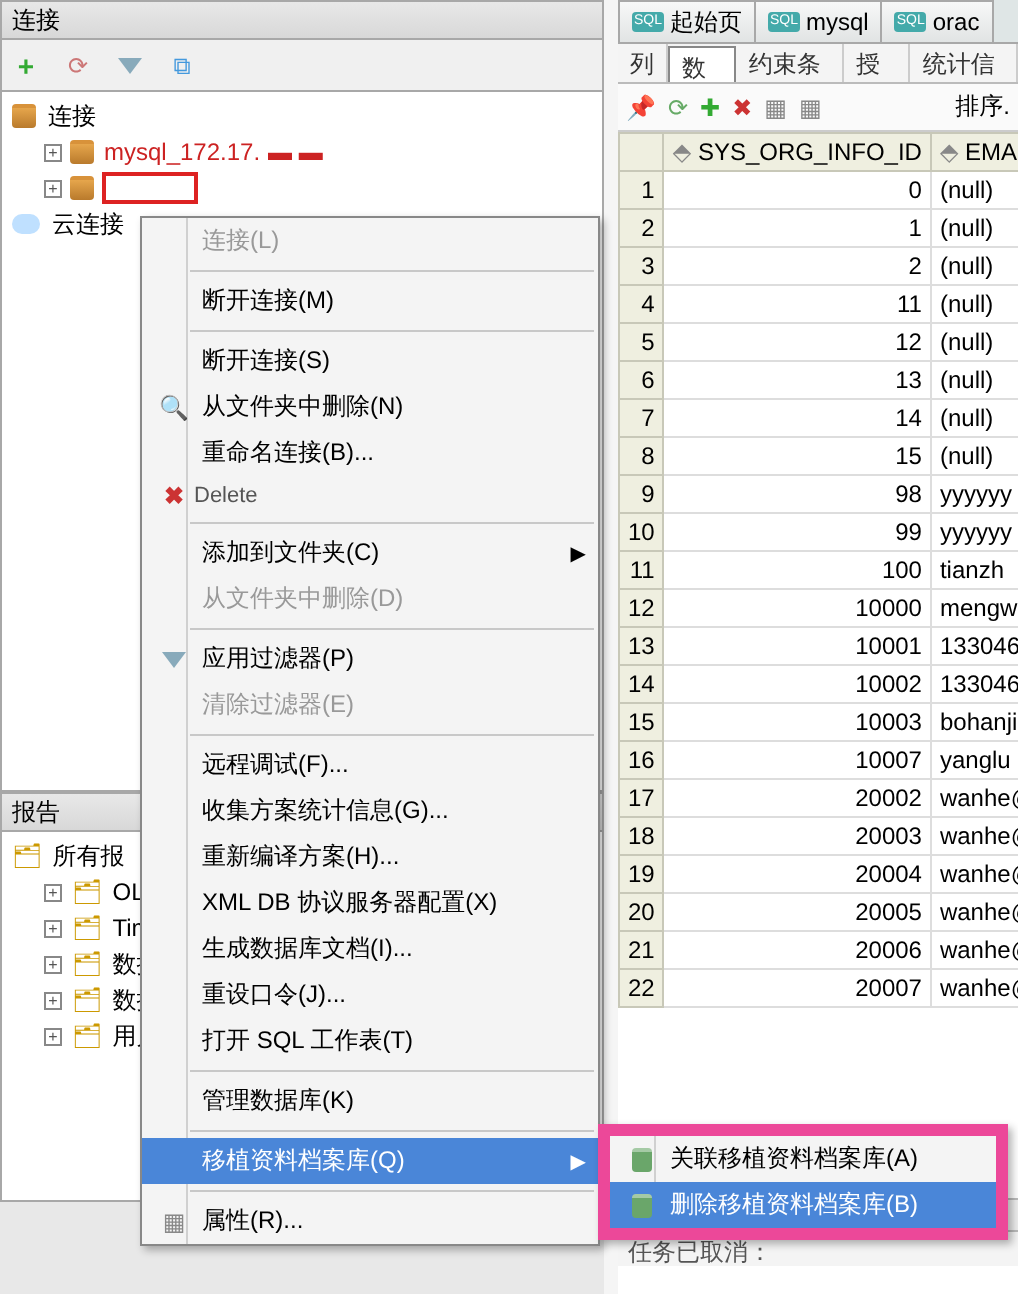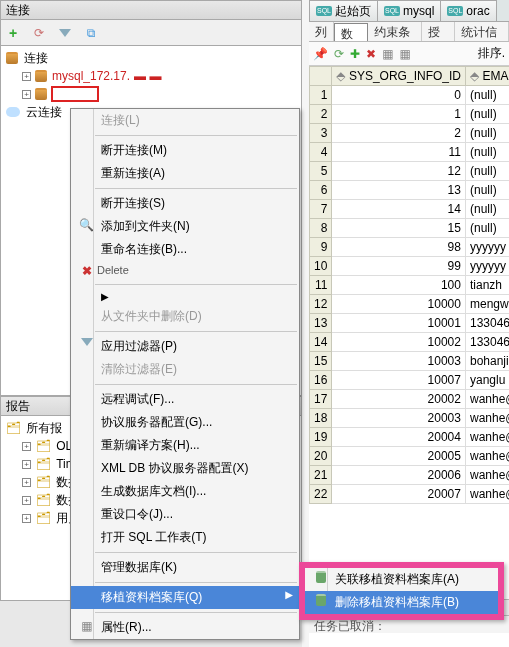--- a/index.html
+++ b/index.html
@@ -32,21 +32,21 @@
 .table { width:100%; border-collapse:collapse; }
 .table th { background:#efefe0; border:1px solid #c8c8b8; padding:2px 4px; font-weight:normal; white-space:nowrap; text-align:left; }
 .table td { border:1px solid #ddd; padding:2px 4px; white-space:nowrap; text-align:right; }
 .table td.rn { background:#efefe0; border:1px solid #c8c8b8; text-align:right; width:28px; }
 .scroll-hz { height:16px; background:#eee; border-top:1px solid #bbb; display:flex; align-items:center; }
 .scroll-thumb { height:12px; background:linear-gradient(#cfe5ff,#9cc8f0); border:1px solid #6a9ed4; border-radius:2px; }
 .status { border-top:1px solid #bbb; padding:2px 5px; background:#f4f4f4; color:#555; height:18px; overflow:hidden; }
 
 
 .ctx { position:absolute; left:70px; top:108px; width:230px; background:#f4f4f4; border:1px solid #888; box-shadow:2px 2px 4px rgba(0,0,0,.3); z-index:10; }
-.ctx-item { display:flex; align-items:flex-start; padding:3px 6px; position:relative; }
+.ctx-item { display:flex; align-items:center; padding:3px 6px; position:relative; }
 .ctx-item.disabled { color:#999; }
 .ctx-item.hi { background:#4a86d8; color:#fff; }
 .ctx-icon { width:20px; display:flex; justify-content:center; }
 .ctx-txt { flex:1; padding-left:4px; }
 .ctx-short { color:#555; font-size:11px; }
 .ctx-arrow { font-size:10px; padding-left:4px; }
 .ctx-sep { height:1px; background:#c8c8c8; margin:3px 2px 3px 24px; }
 .ctx-bar { position:absolute; left:22px; top:0; bottom:0; width:1px; background:#d0d0d0; }
 
 
@@ -311,48 +311,45 @@
   <div class="ctx-bar"></div>
 <div class="ctx-item disabled">
       <span class="ctx-icon"></span>
       <span class="ctx-txt">连接(L)</span>
     </div>
     <div class="ctx-sep"></div>
     <div class="ctx-item">
       <span class="ctx-icon"></span>
       <span class="ctx-txt">断开连接(M)</span>
     </div>
-    <div class="ctx-item">
-      <span class="ctx-icon"></span>
-      <span class="ctx-txt">重新连接(A)</span>
-    </div>
     <div class="ctx-sep"></div>
     <div class="ctx-item">
       <span class="ctx-icon"></span>
       <span class="ctx-txt">断开连接(S)</span>
     </div>
     <div class="ctx-item">
       <span class="ctx-icon">
         <span>🔍</span>
       </span>
-      <span class="ctx-txt">添加到文件夹(N)</span>
+      <span class="ctx-txt">从文件夹中删除(N)</span>
     </div>
     <div class="ctx-item">
       <span class="ctx-icon"></span>
       <span class="ctx-txt">重命名连接(B)...</span>
     </div>
     <div class="ctx-item">
       <span class="ctx-icon">
         <span class="ic-x">✖</span>
       </span>
       <span class="ctx-short">Delete</span>
     </div>
     <div class="ctx-sep"></div>
     <div class="ctx-item">
       <span class="ctx-icon"></span>
+      <span class="ctx-txt">添加到文件夹(C)</span>
       <span class="ctx-arrow">▶</span>
     </div>
     <div class="ctx-item disabled">
       <span class="ctx-icon"></span>
       <span class="ctx-txt">从文件夹中删除(D)</span>
     </div>
     <div class="ctx-sep"></div>
     <div class="ctx-item">
       <span class="ctx-icon">
         <span class="ic-funnel"></span>
@@ -363,21 +360,21 @@
       <span class="ctx-icon"></span>
       <span class="ctx-txt">清除过滤器(E)</span>
     </div>
     <div class="ctx-sep"></div>
     <div class="ctx-item">
       <span class="ctx-icon"></span>
       <span class="ctx-txt">远程调试(F)...</span>
     </div>
     <div class="ctx-item">
       <span class="ctx-icon"></span>
-      <span class="ctx-txt">协议服务器配置(G)...</span>
+      <span class="ctx-txt">收集方案统计信息(G)...</span>
     </div>
     <div class="ctx-item">
       <span class="ctx-icon"></span>
       <span class="ctx-txt">重新编译方案(H)...</span>
     </div>
     <div class="ctx-item">
       <span class="ctx-icon"></span>
       <span class="ctx-txt">XML DB 协议服务器配置(X)</span>
     </div>
     <div class="ctx-item">

